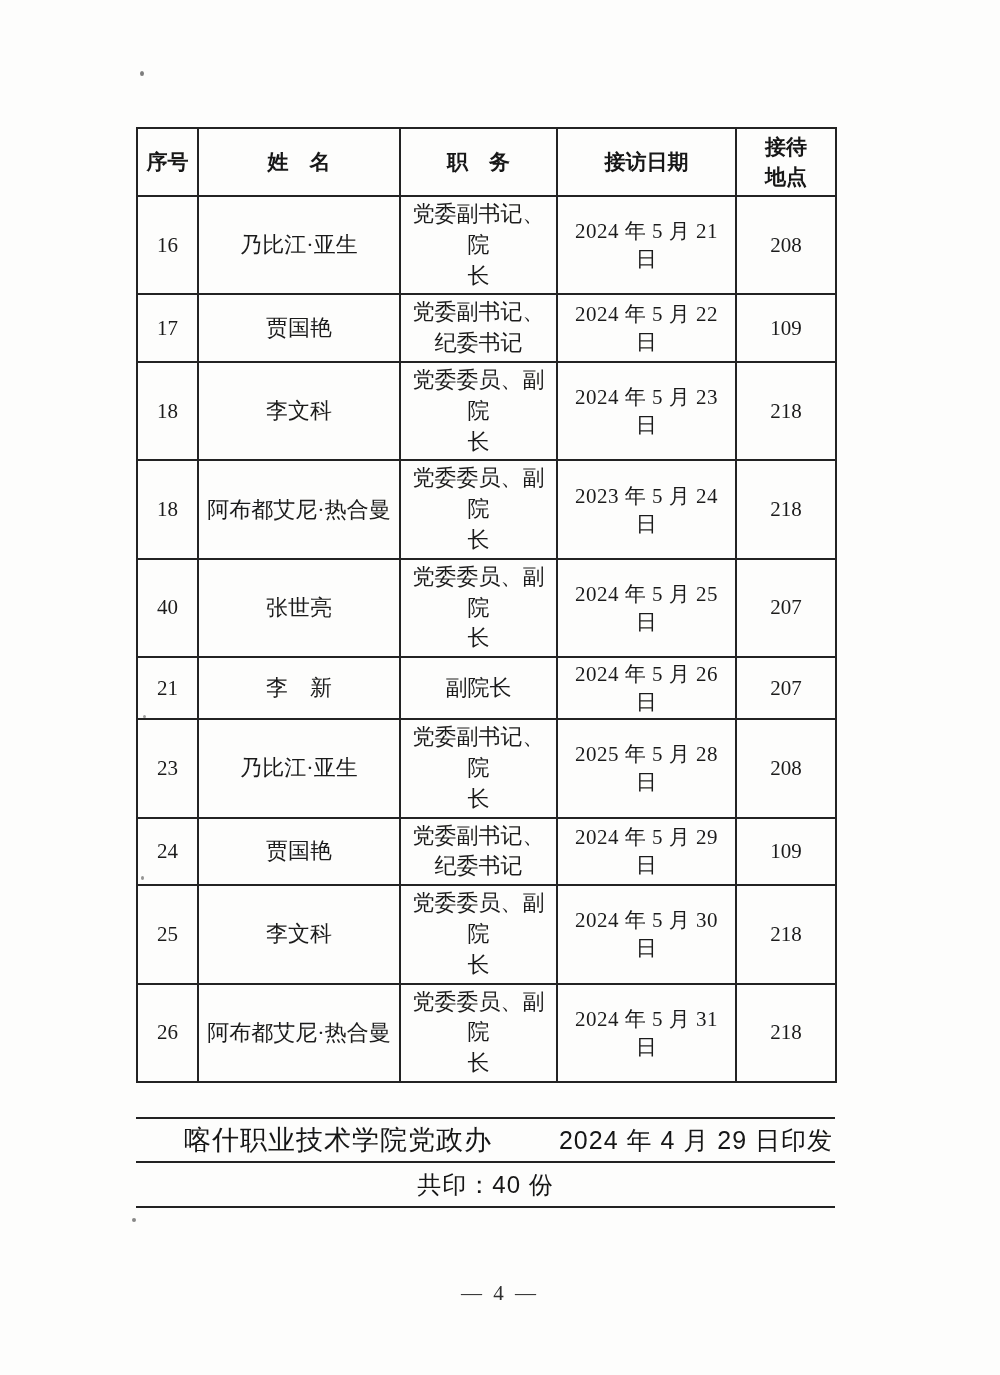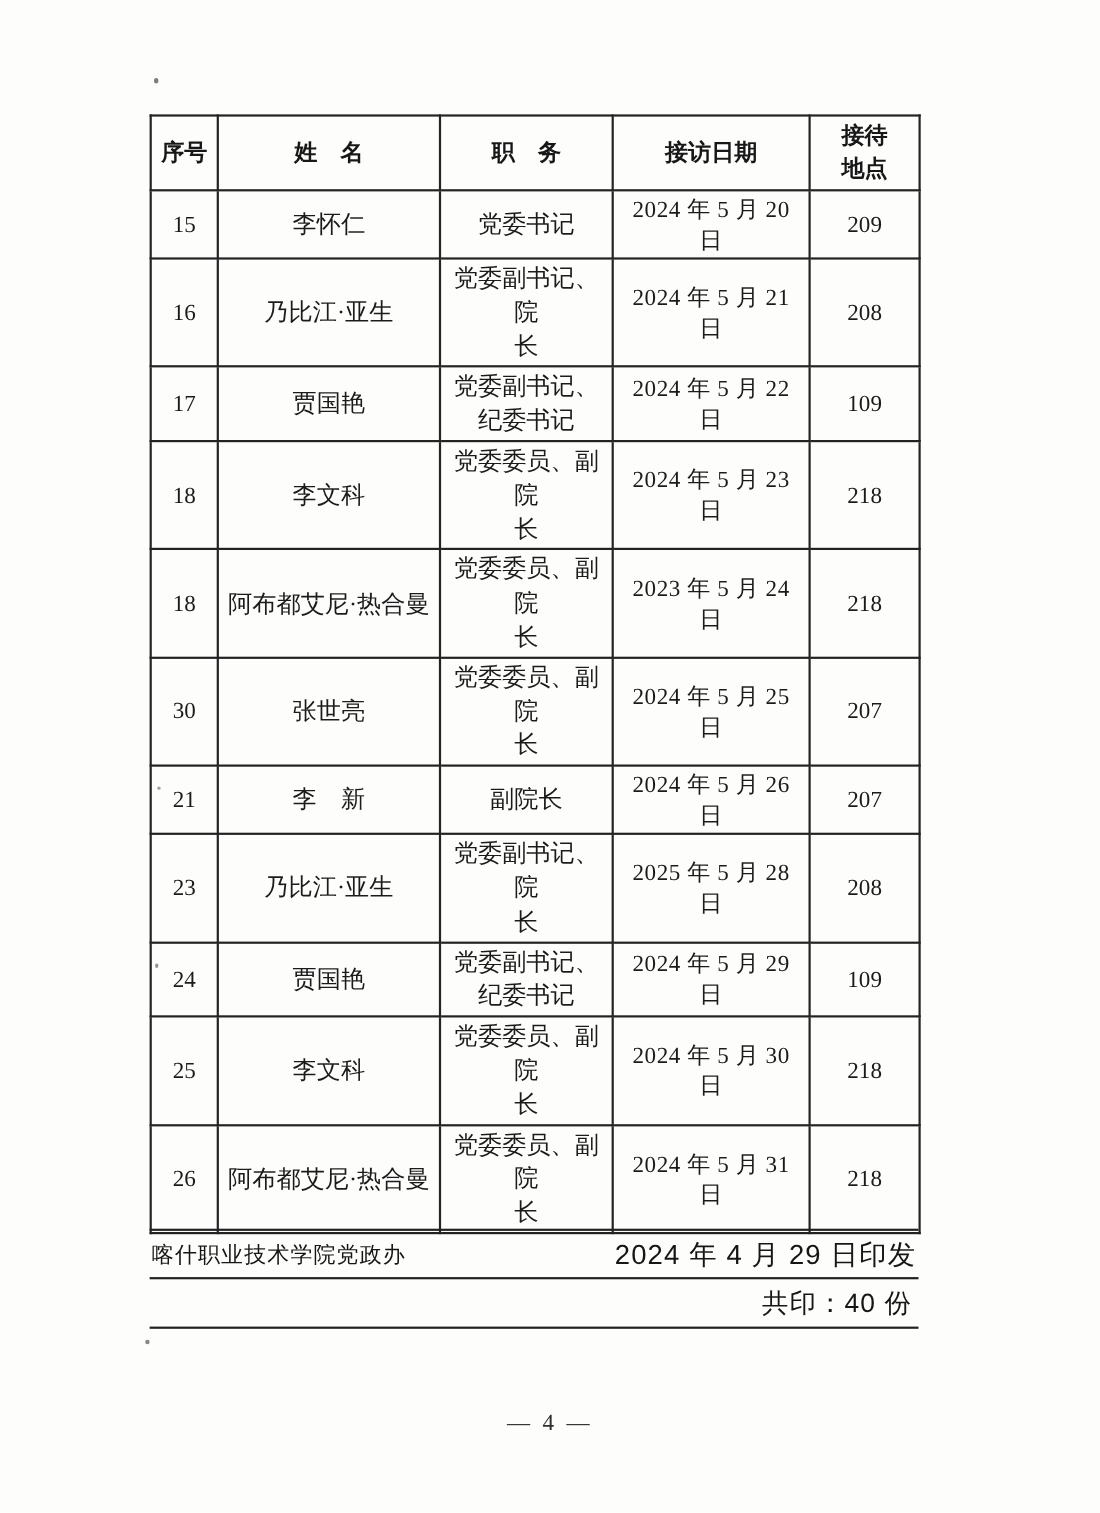--- a/index.html
+++ b/index.html
@@ -12,21 +12,21 @@
   }
   .page {
     position: absolute; left: 0; top: 0;
     width: 1000px; height: 1375px;
     background: #fdfdfc;
     color: #1b1b1b;
   }
 
   
   .doc-table-wrap {
-    position: absolute; left: 136px; top: 104px;
+    position: absolute; left: 136px; top: 127px;
   }
   table.doc-table {
     border-collapse: collapse;
     table-layout: fixed;
     width: 699px; height: 856px;
   }
   .doc-table th, .doc-table td {
     border: 2px solid #232323;
     text-align: center;
     vertical-align: middle;
@@ -65,30 +65,31 @@
     width: 699px;
   }
   .footer-row1 {
     display: flex; justify-content: space-between; align-items: center;
     height: 46px;
     border-top: 2px solid #222;
     border-bottom: 2px solid #222;
     padding: 0 2px;
   }
   .footer-row2 {
-    display: flex; justify-content: flex-end; align-items: center;
+    display: flex; justify-content: center; align-items: center;
     height: 45px;
     border-bottom: 2px solid #222;
     padding: 0 6px;
   }
   .footer-issuer {
     font-family: "Liberation Serif", serif;
-    font-size: 20px;
+    font-size: 27px;
     letter-spacing: 1px;
     color: #161616;
+    margin-left: 46px;
   }
   .footer-print-date {
     font-family: "Liberation Sans", sans-serif;
     font-size: 25px;
     letter-spacing: 1px;
     color: #161616;
   }
   .footer-copies {
     font-family: "Liberation Sans", sans-serif;
     font-size: 24px;
@@ -142,27 +143,20 @@
           <th>序号</th>
           <th>姓　名</th>
           <th>职　务</th>
           <th>接访日期</th>
           <th>接待
 地点</th>
         </tr>
       </thead>
       <tbody>
         <tr>
-          <td class="cell-serial">15</td>
-          <td class="cell-name">李怀仁</td>
-          <td class="cell-position">党委书记</td>
-          <td class="cell-date">2024 年 5 月 20 日</td>
-          <td class="cell-location">209</td>
-        </tr>
-        <tr>
           <td class="cell-serial">16</td>
           <td class="cell-name">乃比江·亚生</td>
           <td class="cell-position">党委副书记、院
 长</td>
           <td class="cell-date">2024 年 5 月 21 日</td>
           <td class="cell-location">208</td>
         </tr>
         <tr>
           <td class="cell-serial">17</td>
           <td class="cell-name">贾国艳</td>
@@ -181,21 +175,21 @@
         </tr>
         <tr>
           <td class="cell-serial">18</td>
           <td class="cell-name">阿布都艾尼·热合曼</td>
           <td class="cell-position">党委委员、副院
 长</td>
           <td class="cell-date">2023 年 5 月 24 日</td>
           <td class="cell-location">218</td>
         </tr>
         <tr>
-          <td class="cell-serial">30</td>
+          <td class="cell-serial">40</td>
           <td class="cell-name">张世亮</td>
           <td class="cell-position">党委委员、副院
 长</td>
           <td class="cell-date">2024 年 5 月 25 日</td>
           <td class="cell-location">207</td>
         </tr>
         <tr>
           <td class="cell-serial">21</td>
           <td class="cell-name">李　新</td>
           <td class="cell-position">副院长</td>

